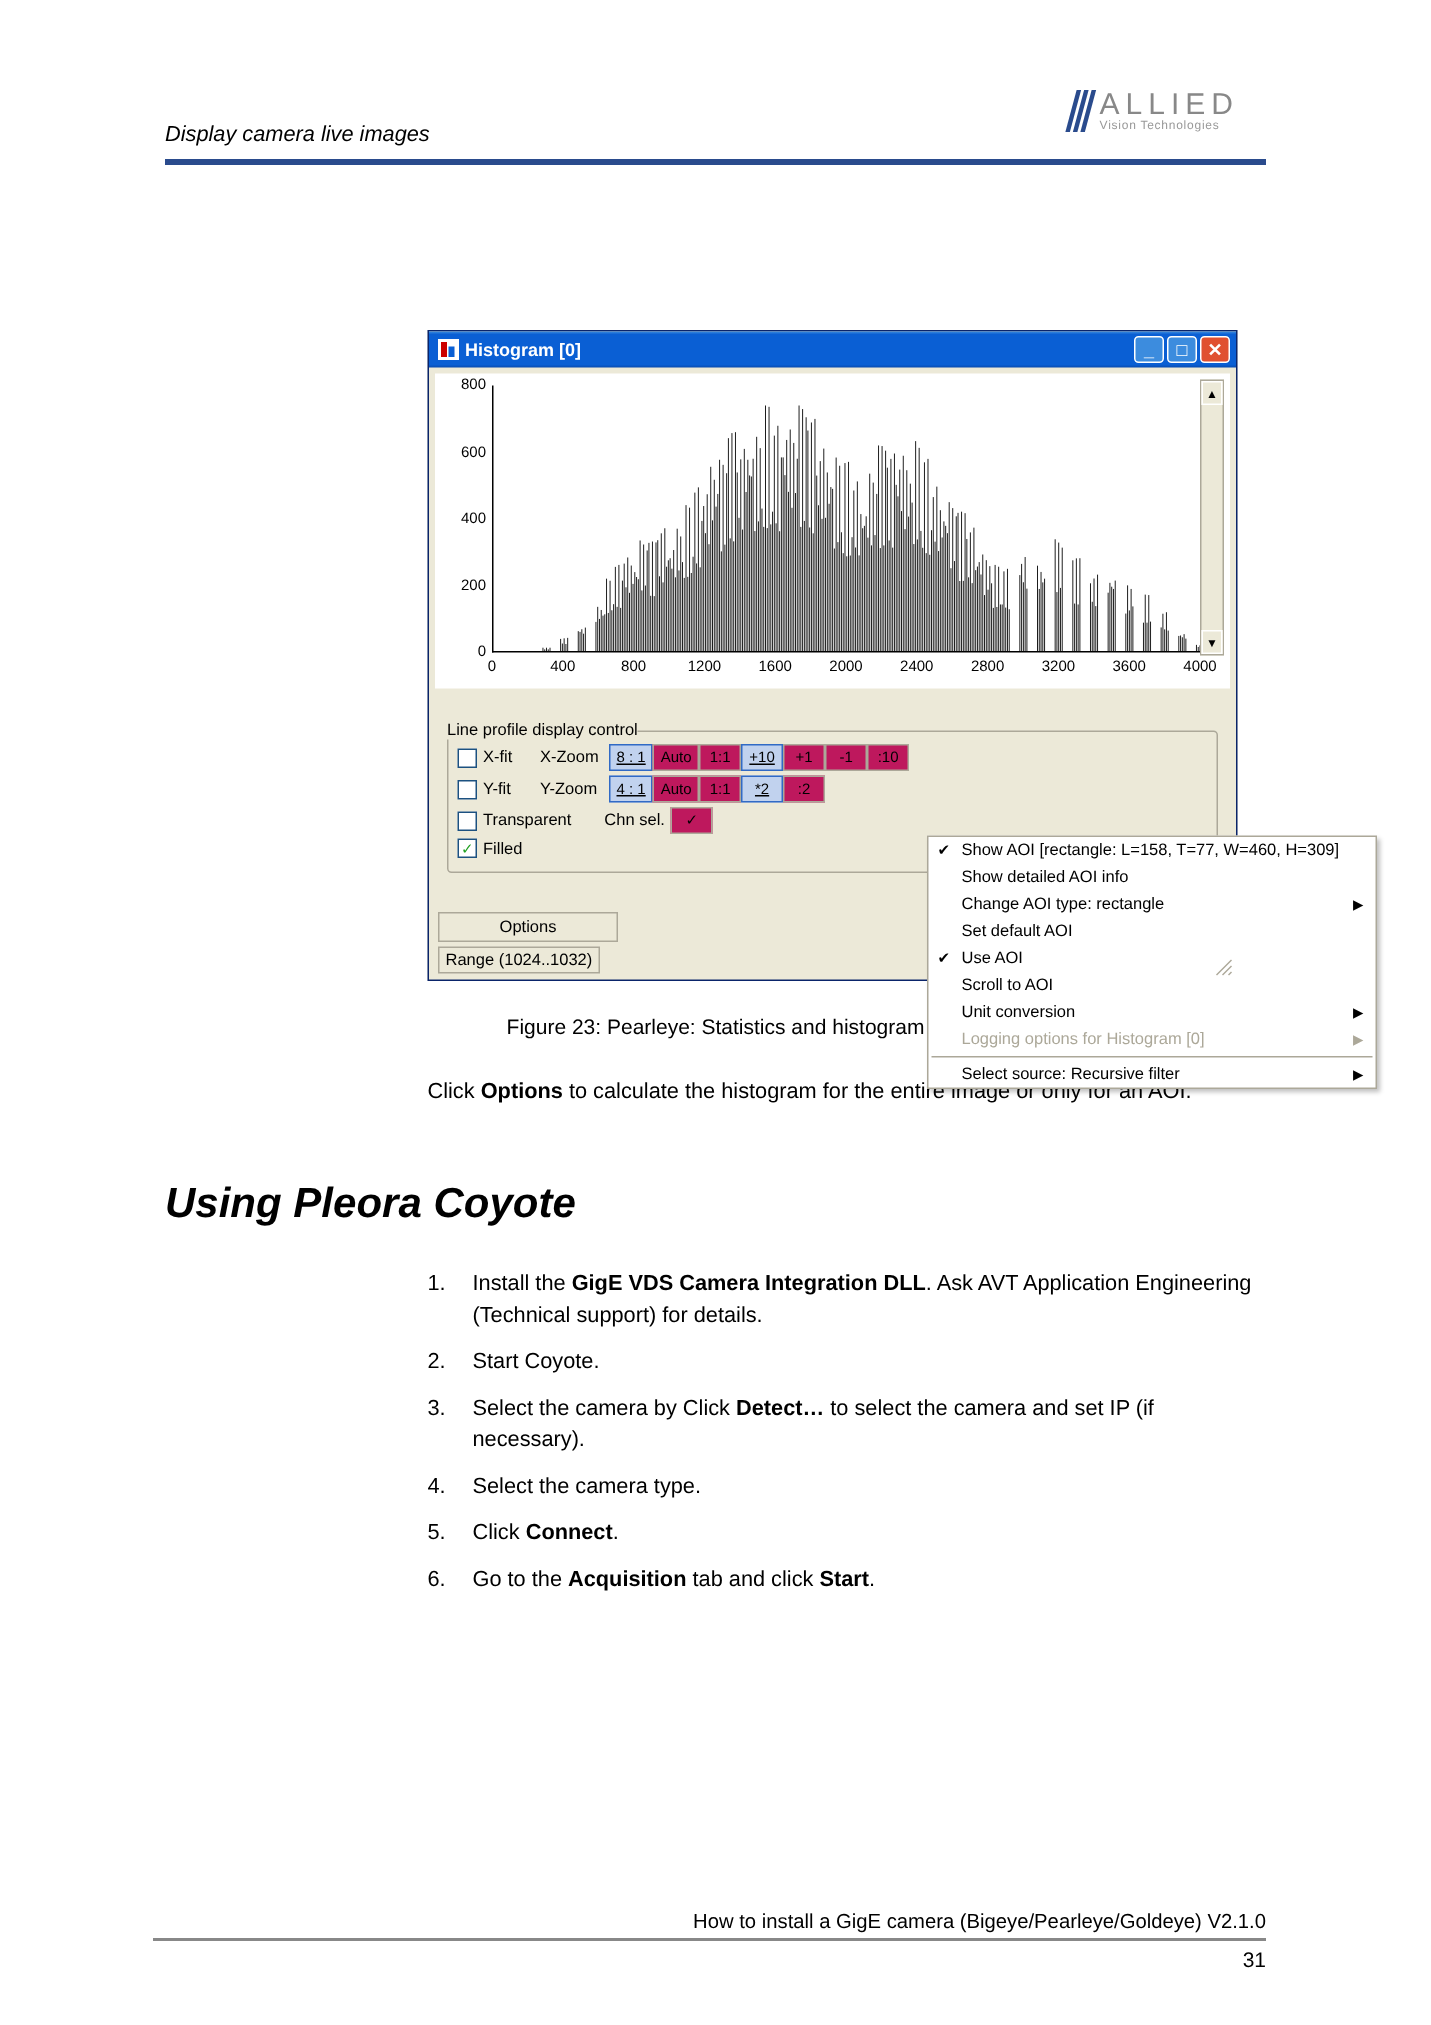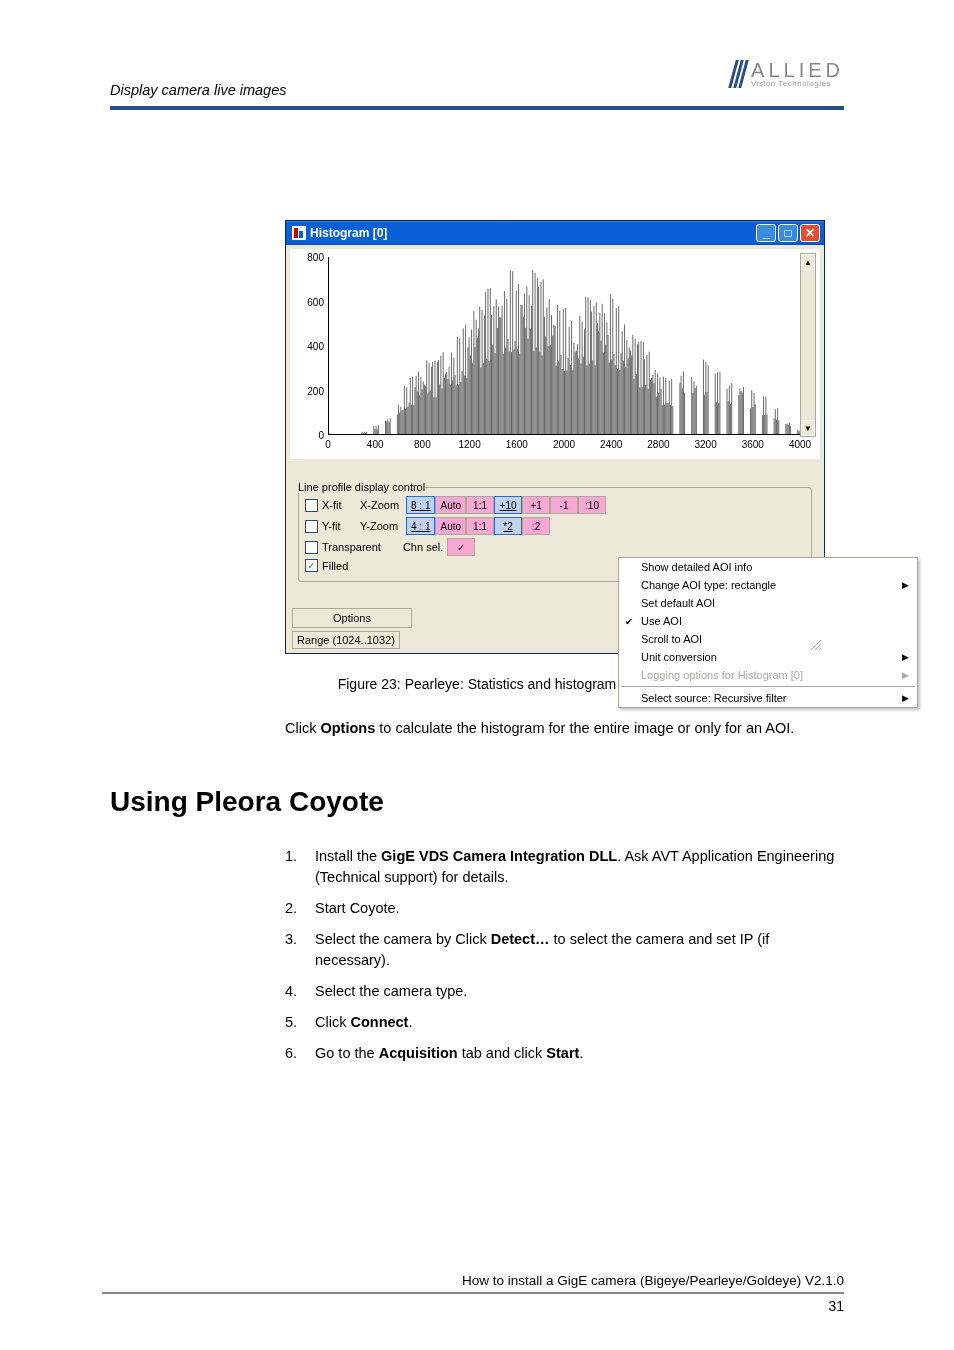--- a/index.html
+++ b/index.html
@@ -24,21 +24,21 @@
   .header-title {
     font-style: italic;
     font-size: 14.5px;
     font-family: 'Segoe UI', 'Helvetica Neue', Arial, sans-serif;
     position: absolute;
     bottom: 2px;
     left: 0;
   }
   .logo {
     position: absolute;
-    right: 0;
+    right: 18px;
     top: 0;
     display: flex;
     align-items: center;
     gap: 6px;
   }
   .logo-slashes {
     display: flex;
     gap: 2px;
   }
   .slash {
@@ -239,21 +239,21 @@
     display: inline-flex;
     align-items: center;
     justify-content: center;
     font-size: 10px;
     color: #21a121;
   }
   .zbtn {
     min-width: 28px;
     height: 18px;
     border: 1px solid #aca899;
-    background: #f9a8d4;
+    background: #be185d;
     font-size: 10px;
     padding: 0 4px;
     display: inline-flex;
     align-items: center;
     justify-content: center;
   }
   .zbtn.hi { border-color: #316ac5; background: #c1d2ee; text-decoration: underline; }
   .w40 { width: 42px; }
   .w34 { width: 34px; }
 
@@ -332,20 +332,21 @@
     font-family: 'Segoe UI', Arial, sans-serif;
     line-height: 1.4;
   }
 
   h2.section {
     font-family: Arial, Helvetica, sans-serif;
     font-weight: 900;
     font-size: 28px;
     margin-top: 48px;
     margin-bottom: 28px;
+    font-style: italic;
   }
 
   ol.steps {
     margin-left: 175px;
     font-size: 14.5px;
     font-family: 'Segoe UI', Arial, sans-serif;
     line-height: 1.45;
     padding-left: 0;
     list-style: none;
   }
@@ -480,20 +481,23 @@
     <div class="btm-row">
       <div class="opt-btn">Options</div>
       <div class="close-btn">Close</div>
     </div>
     <div class="range-row">
       <div class="range-label">Range (1024..1032)</div>
     </div>
 
     <div class="menu">
       <div id="menu-items">
+          <div class="menu-item menu-check">
+            <span>Show AOI [rectangle: L=158, T=77, W=460, H=309]</span>
+          </div>
           <div class="menu-item">
             <span>Show detailed AOI info</span>
           </div>
           <div class="menu-item">
             <span>Change AOI type: rectangle</span>
             <span class="menu-arrow">▶</span>
           </div>
           <div class="menu-item">
             <span>Set default AOI</span>
           </div>

